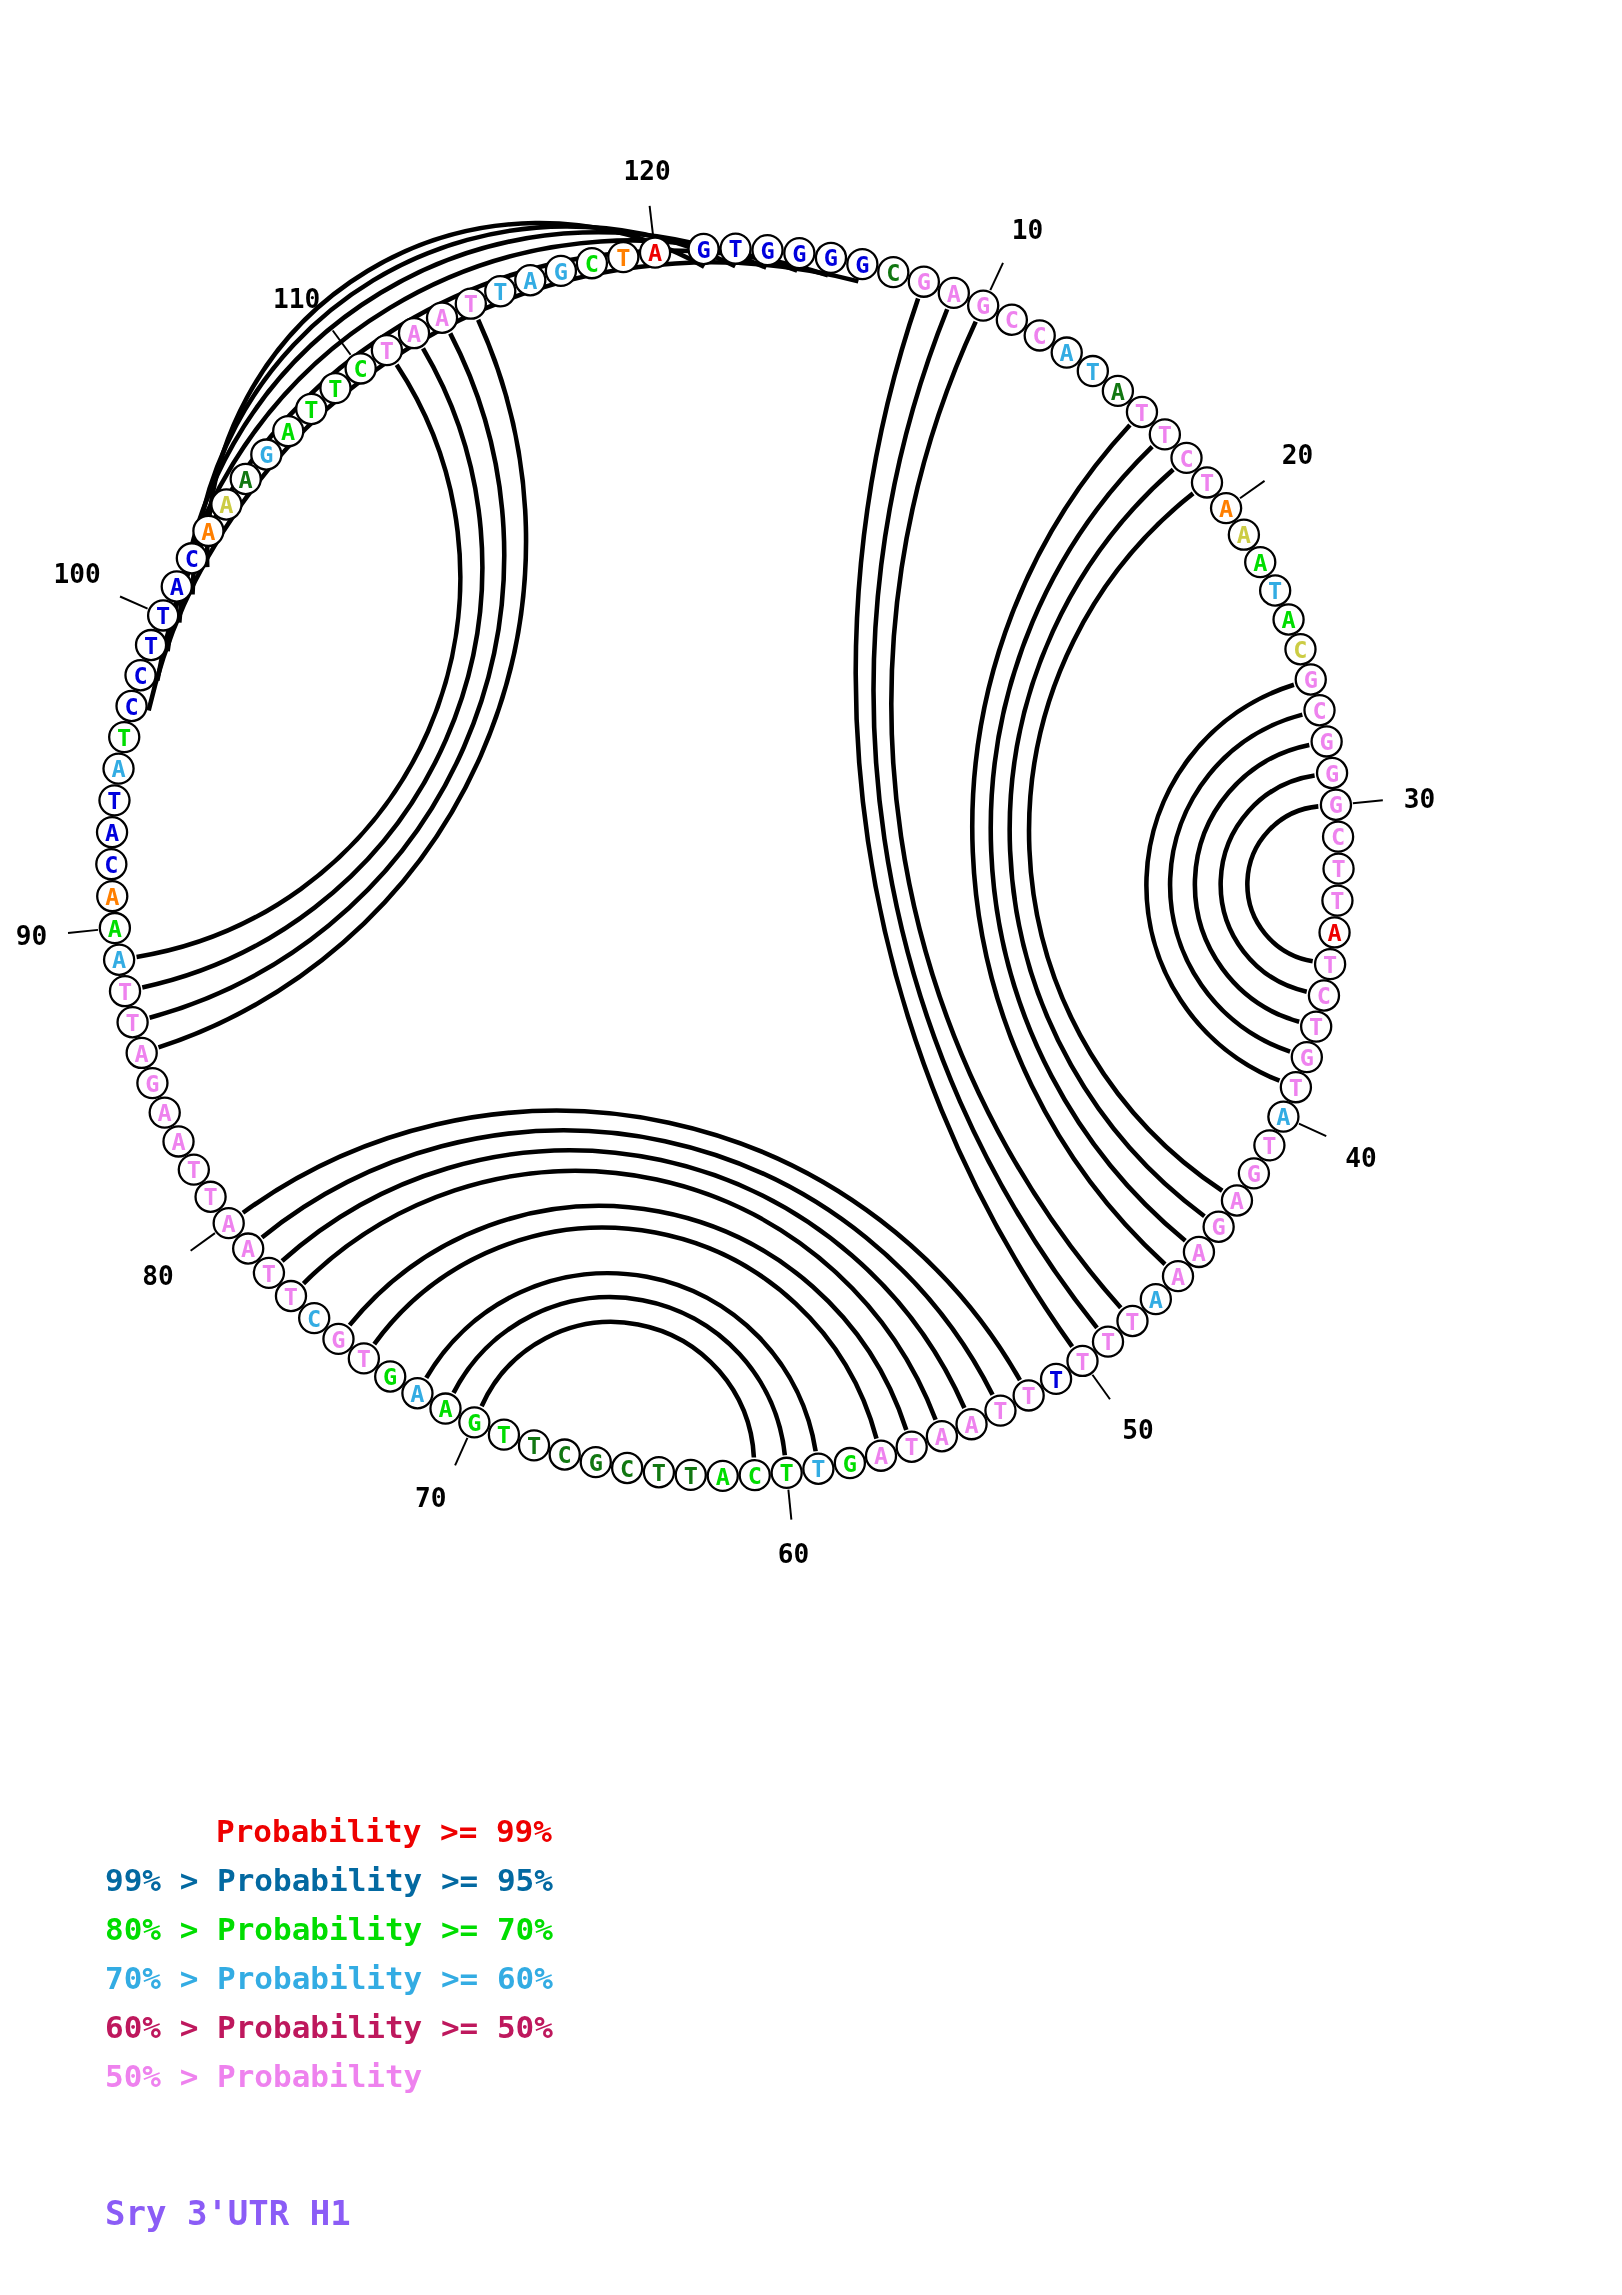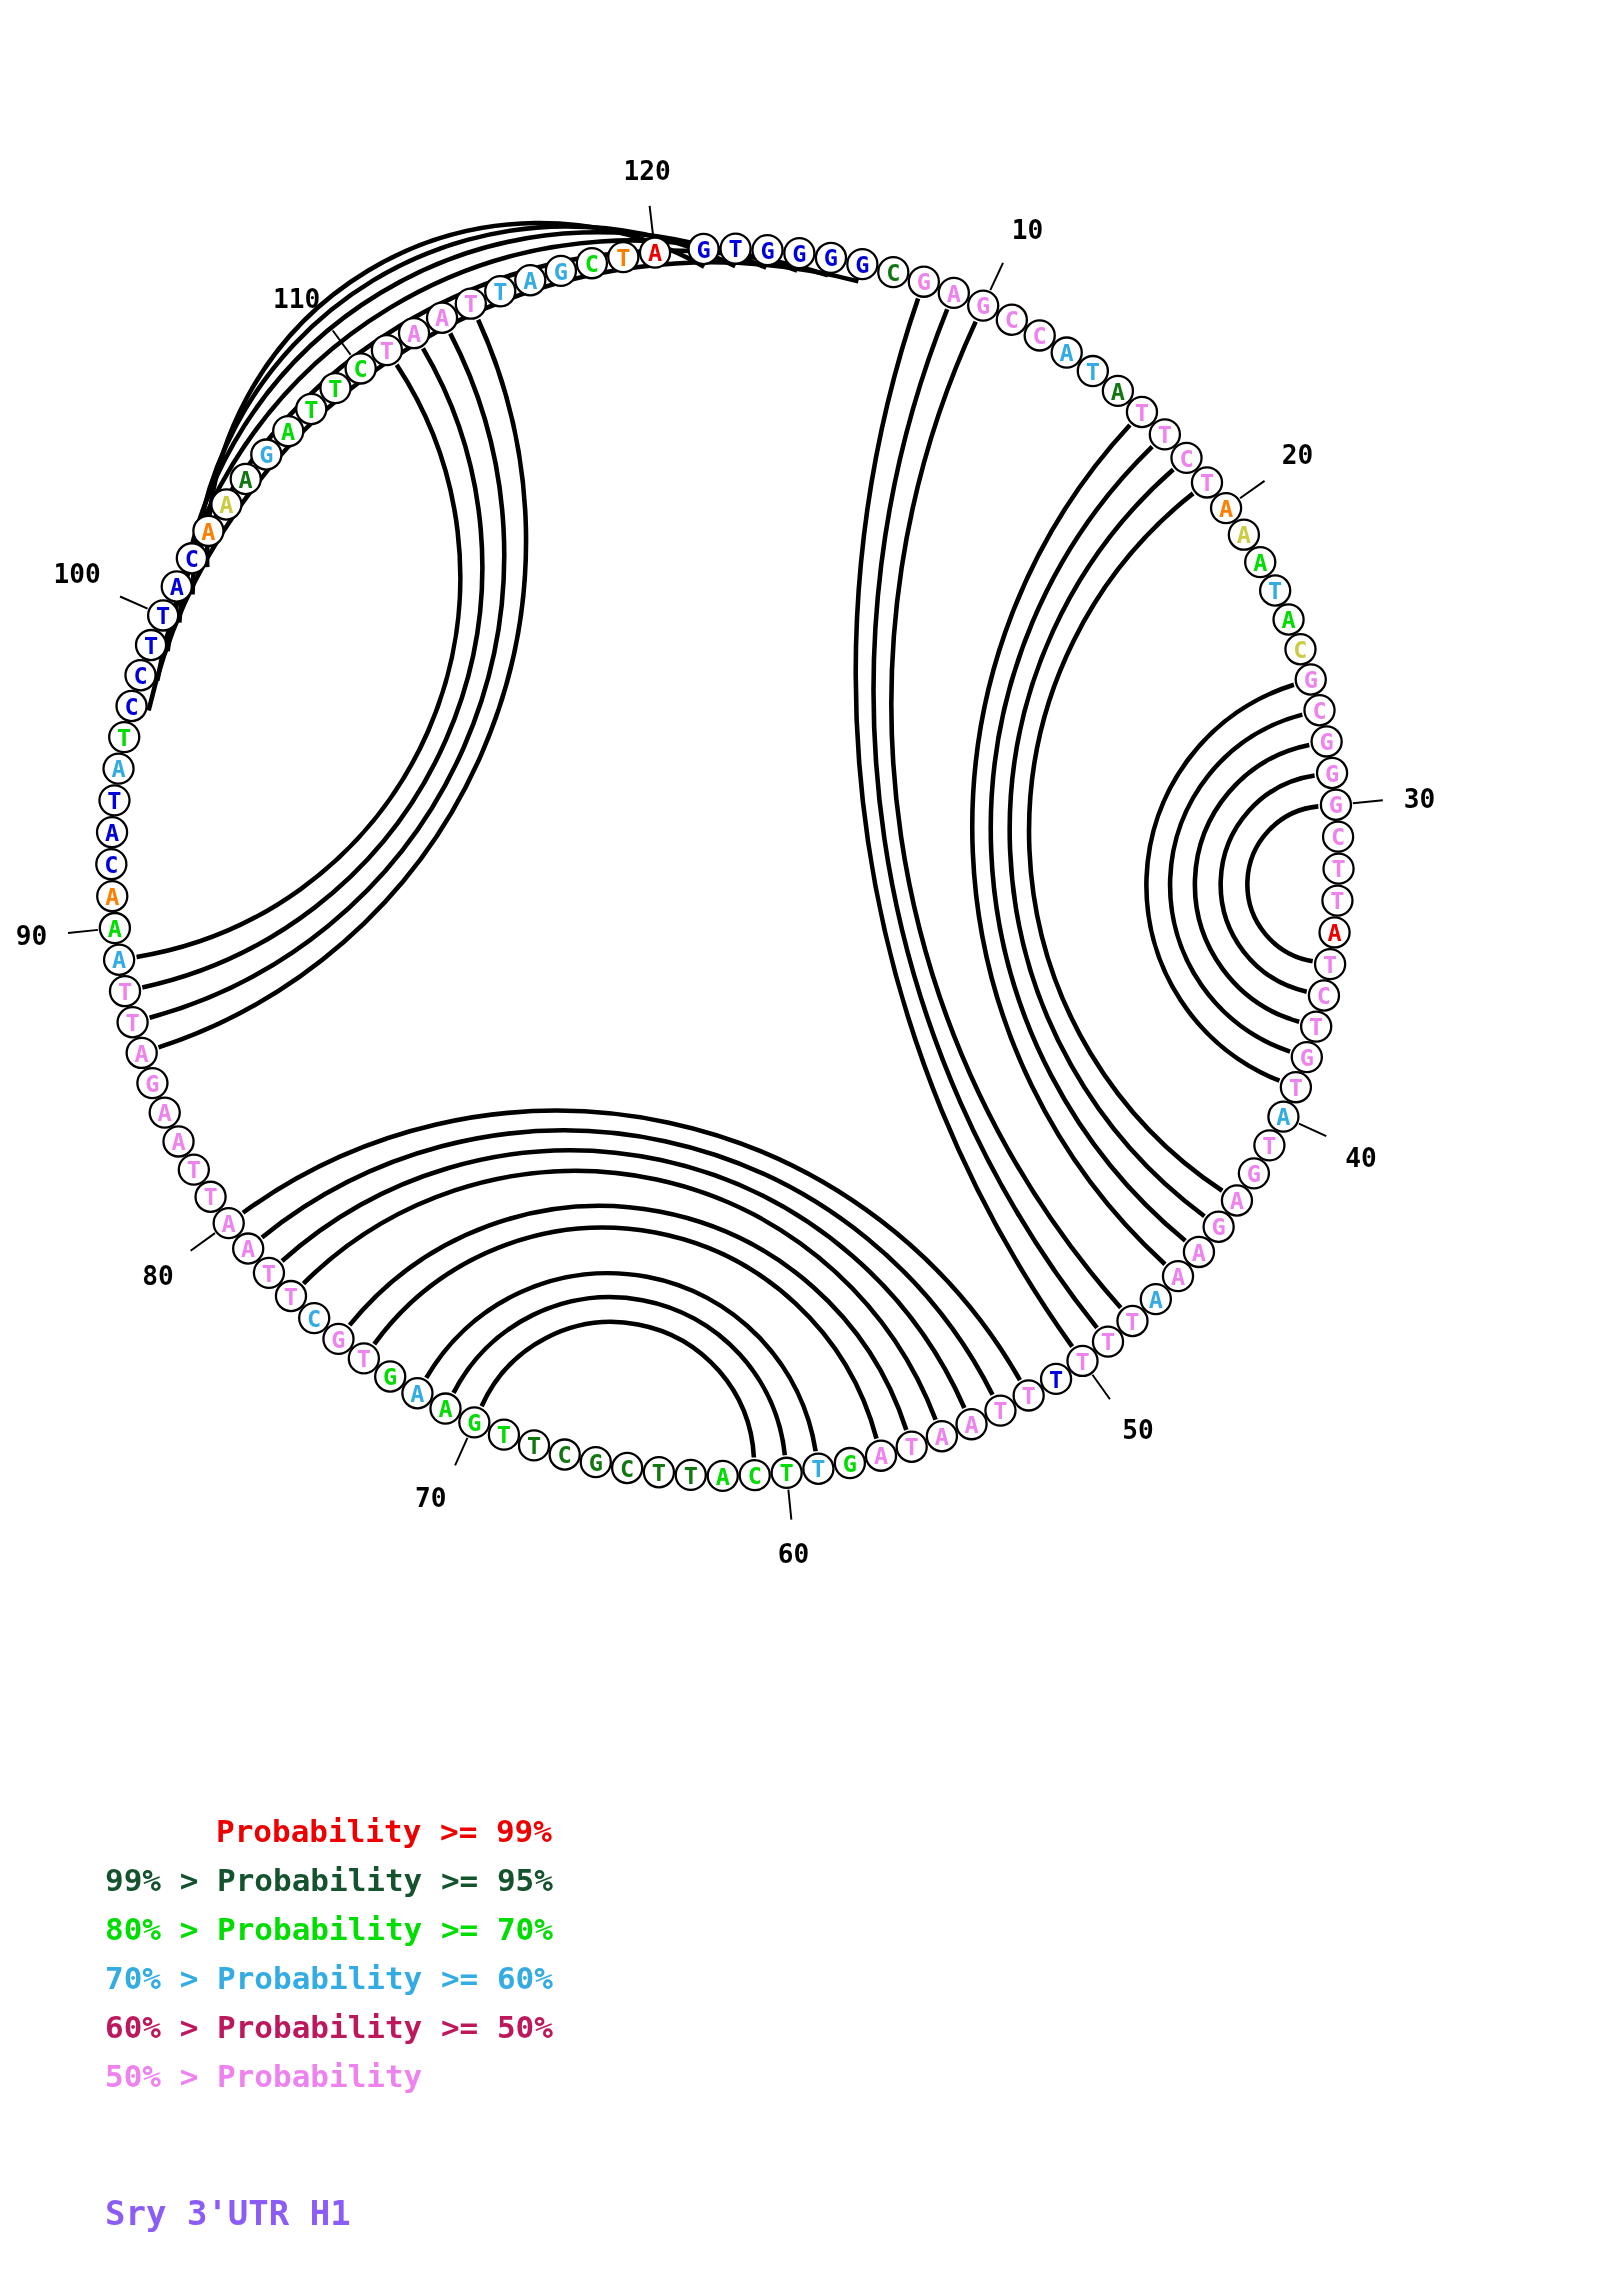--- a/index.html
+++ b/index.html
@@ -358,21 +358,21 @@
       <text x="904.6" y="403.3" text-anchor="middle" dominant-baseline="central" class="nt-letter" fill="#00DD00">C</text>
       <circle cx="952.6" cy="393.0" r="23" fill="#ffffff" stroke="#000000" stroke-width="3.5"></circle>
       <text x="952.6" y="394.0" text-anchor="middle" dominant-baseline="central" class="nt-letter" fill="#FF7F00">T</text>
       <circle cx="1001.1" cy="386.1" r="23" fill="#ffffff" stroke="#000000" stroke-width="3.5"></circle>
       <text x="1001.1" y="387.1" text-anchor="middle" dominant-baseline="central" class="nt-letter" fill="#EE0000">A</text>
     </g>
   </svg>
 
 <div id="legend">
     <div class="legend-row indent" style="color: rgb(238, 0, 0);">Probability &gt;= 99%</div>
-    <div class="legend-row" style="color: #14532d;">99% &gt; Probability &gt;= 95%</div>
+    <div class="legend-row" style="color: #0369a1;">99% &gt; Probability &gt;= 95%</div>
     <div class="legend-row" style="color: rgb(0, 221, 0);">80% &gt; Probability &gt;= 70%</div>
     <div class="legend-row" style="color: rgb(51, 172, 227); text-align: center;">70% &gt; Probability &gt;= 60%</div>
     <div class="legend-row" style="color: #be185d;">60% &gt; Probability &gt;= 50%</div>
     <div class="legend-row" style="color: rgb(238, 130, 238);">50% &gt; Probability</div>
   </div>
 
 <div id="plot-title">Sry 3'UTR H1</div>
 
 
 </body></html>

